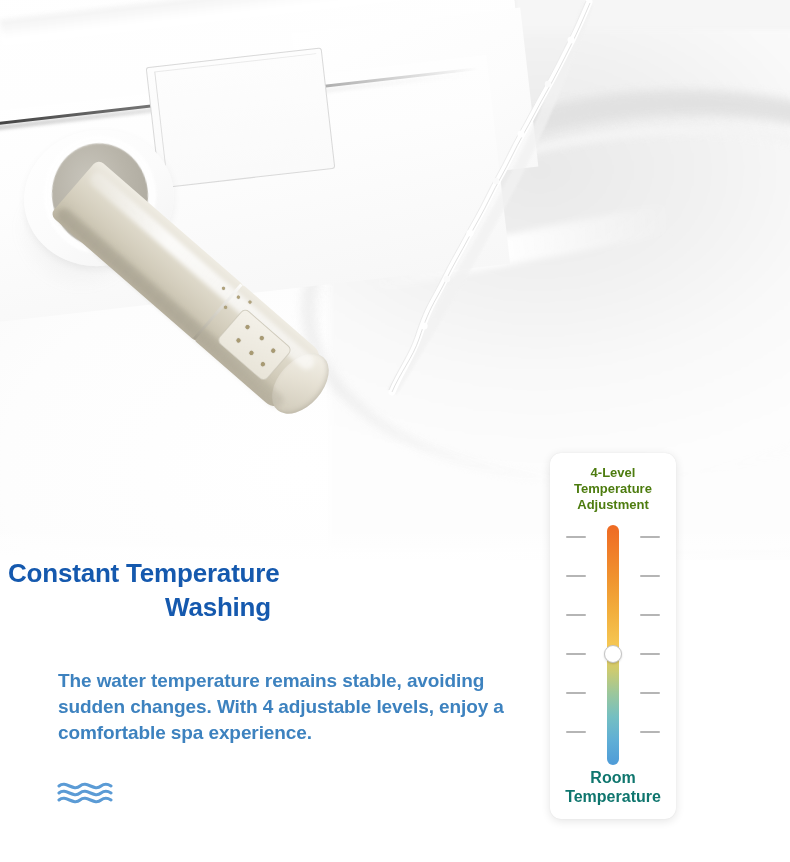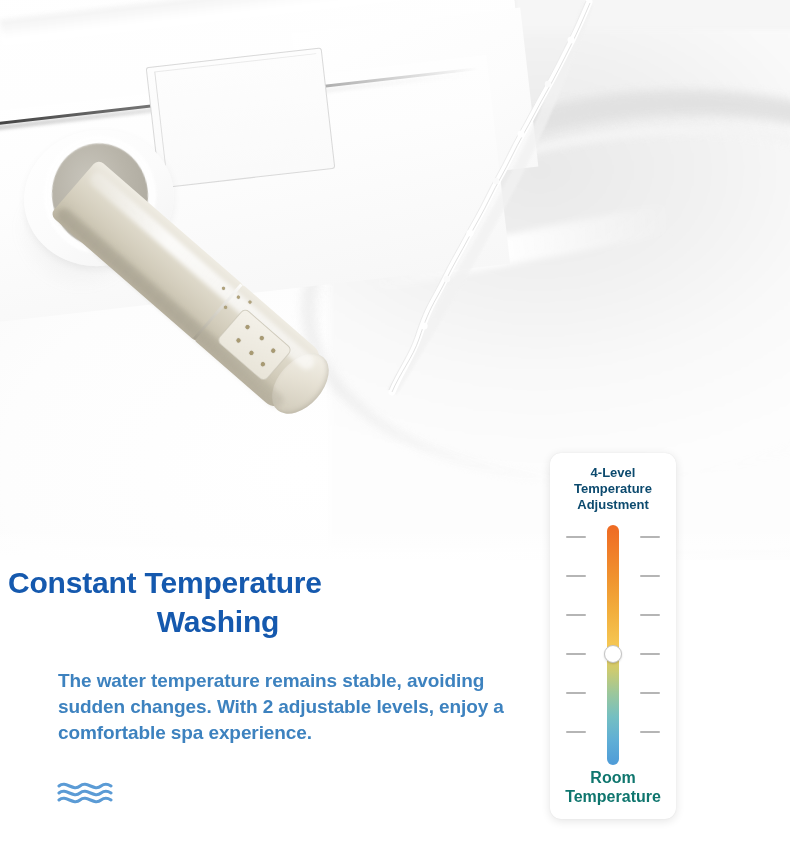--- a/index.html
+++ b/index.html
@@ -270,24 +270,24 @@
   
   .content {
     position: absolute;
     left: 0; top: 520px;
     width: 790px; height: 342px;
     background: linear-gradient(180deg, rgba(255,255,255,0) 0%, #ffffff 16%, #ffffff 100%);
   }
 
   .heading {
     position: absolute;
-    left: 8px; top: 43px;
+    left: 8px; top: 37px;
     width: 420px;
     color: #1559AE;
-    font-size: 30px;
+    font-size: 26px;
     font-weight: bold;
     line-height: 1.30;
     letter-spacing: -0.2px;
     text-align: center;
   }
   .heading .line1 { display: block; text-align: left; }
   .heading .line2 { display: block; text-align: center; }
 
   .body-copy {
     position: absolute;
@@ -312,21 +312,21 @@
     width: 126px; height: 366px;
     background: #ffffff;
     border-radius: 11px;
     box-shadow: 0 2px 10px rgba(0,0,0,0.11), 0 0 1px rgba(0,0,0,0.10);
   }
   .temp-title {
     position: absolute;
     left: 0; top: 12px;
     width: 126px;
     text-align: center;
-    color: #0c4a6e;
+    color: #4d7c0f;
     font-size: 13px;
     font-weight: bold;
     line-height: 1.22;
   }
   .temp-footer {
     position: absolute;
     left: -2px; bottom: 12px;
     width: 130px;
     text-align: center;
     color: #0f766e;
@@ -460,21 +460,21 @@
 
   </div>
 
   <div class="content">
 
     <div class="heading">
       <span class="line1">Constant Temperature</span>
       <span class="line2">Washing</span>
     </div>
 
-    <div class="body-copy">The water temperature remains stable, avoiding sudden changes. With 2 adjustable levels, enjoy a comfortable spa experience.</div>
+    <div class="body-copy">The water temperature remains stable, avoiding sudden changes. With 4 adjustable levels, enjoy a comfortable spa experience.</div>
 
     <div class="wave-icon">
       <svg width="56" height="28" viewBox="0 0 56 28">
         <path d="M2,7 C9,1 16,13 23,7 C30,1 37,13 44,7 C48,4 51,5 54,7" stroke="#5B9BD5" stroke-width="3" fill="none" stroke-linecap="round"></path>
         <path d="M2,14 C9,8 16,20 23,14 C30,8 37,20 44,14 C48,11 51,12 54,14" stroke="#5B9BD5" stroke-width="3" fill="none" stroke-linecap="round"></path>
         <path d="M2,21 C9,15 16,27 23,21 C30,15 37,27 44,21 C48,18 51,19 54,21" stroke="#5B9BD5" stroke-width="3" fill="none" stroke-linecap="round"></path>
       </svg>
     </div>
 
     <div style="position:absolute; left:0; top:0;">

